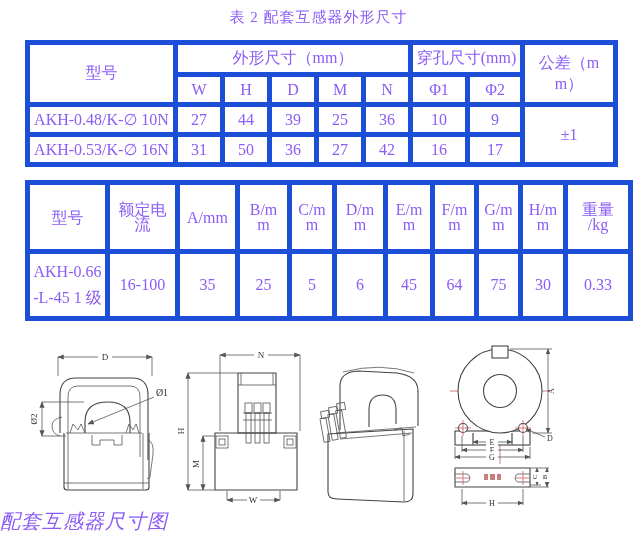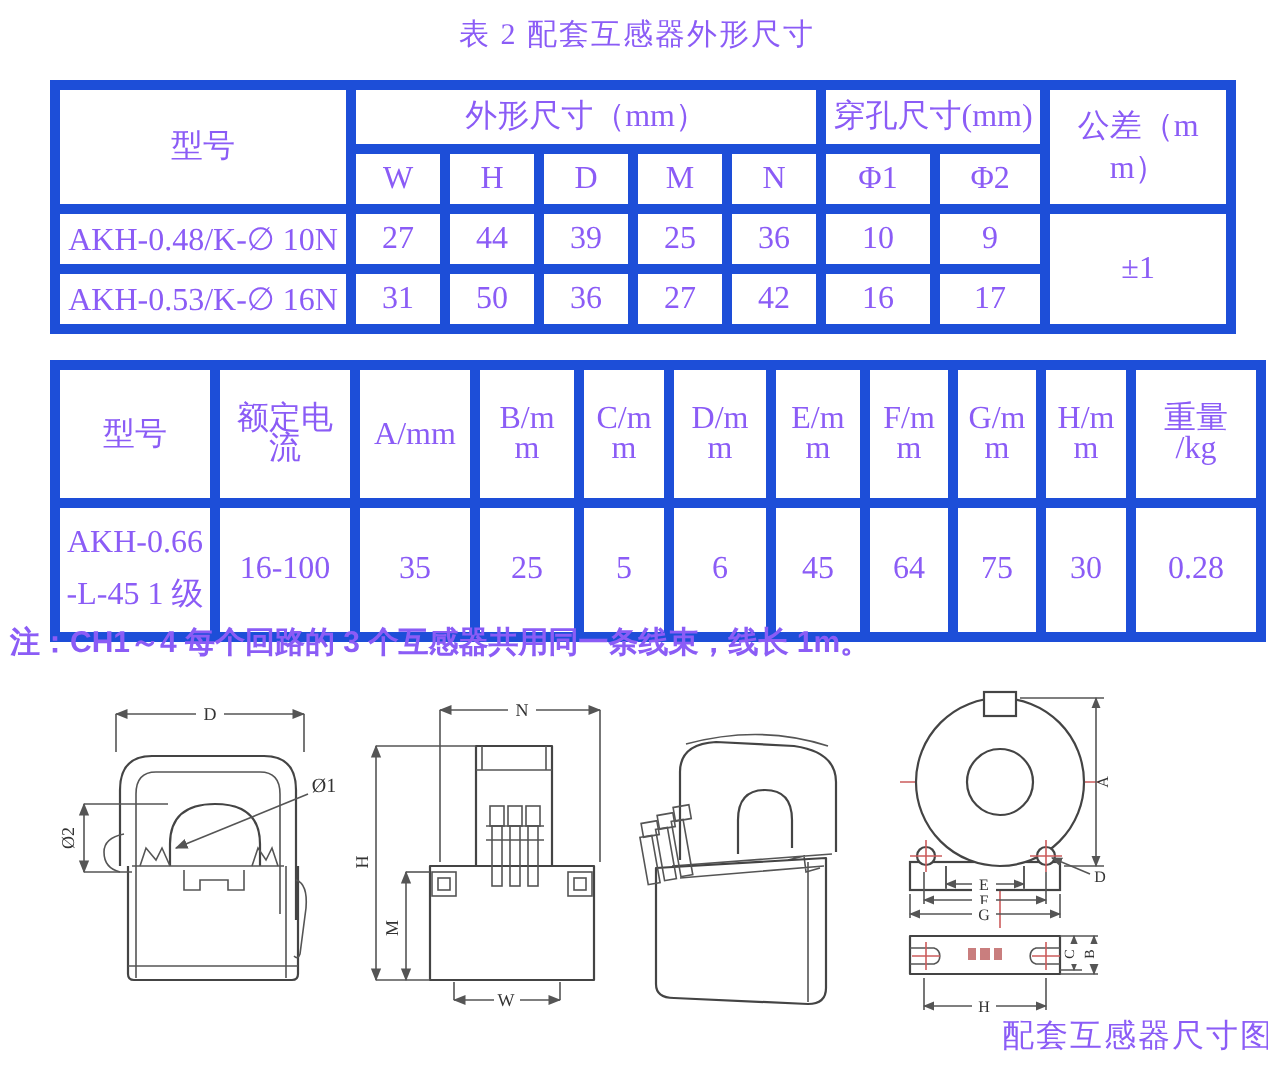--- a/index.html
+++ b/index.html
@@ -11,21 +11,21 @@
        font-size:16px; overflow:hidden; word-break:break-all;margin-top:12px; }
   .t1 { left:25px; top:40px; width:588px; border:2px solid #000; }
   .t1 tr.h1 td { height:27px; }
   .t1 tr.h2 td { height:25px; }
   .t1 tr.r  td { height:25px; }
   .t2 { left:25px; top:180px; width:603px; border:2px solid #000; }
   .t2 tr.h td { height:64px; line-height:15px; }
   .t2 tr.r td { height:62px; line-height:26px; }
   .note { position:absolute; left:5px; top:312px; width:630px;
           font-family:"Liberation Sans","DejaVu Sans",sans-serif; font-weight:bold; font-size:15px; }
-  .caption { position:absolute; top:508px; left:0; width:637px; text-align:right; font-size:16px; letter-spacing:1px; }
+  .caption { position:absolute; top:508px; left:0; width:637px; text-align:left; font-size:20px; letter-spacing:1px;font-style:italic; }
   svg { position:absolute; overflow:visible; }
   svg text { font-family:"Liberation Serif","DejaVu Serif",serif; font-size:9px; fill:#333; }
   .outline { fill:none; stroke:#444; stroke-width:1.1; stroke-linejoin:round; }
   .thin    { fill:none; stroke:#555; stroke-width:0.8; }
   .dim     { fill:none; stroke:#555; stroke-width:0.8; }
   .red     { fill:none; stroke:#cc5c5c; stroke-width:0.8; }
   .wbg     { fill:#fff; stroke:none; }
   .wfill   { fill:#fff; stroke:#444; stroke-width:1.1; }
 </style>
 </head>
@@ -119,26 +119,25 @@
       <td>AKH-0.66<br>-L-45 1 级</td>
       <td>16-100</td>
       <td>35</td>
       <td>25</td>
       <td>5</td>
       <td>6</td>
       <td>45</td>
       <td>64</td>
       <td>75</td>
       <td>30</td>
-      <td>0.28</td>
+      <td>0.33</td>
     </tr>
   </tbody>
     </table>
 
-  <div class="note">注：CH1～4 每个回路的 3 个互感器共用同一条线束，线长 1m。</div>
 
   <svg style="left:28px;top:342px" width="152" height="152" viewBox="0 0 152 152">
     <defs>
       <marker id="ar1" viewBox="0 0 10 10" refX="9" refY="5" markerWidth="8" markerHeight="8" orient="auto-start-reverse">
         <path d="M0,1 L10,5 L0,9 z" fill="#555"></path>
       </marker>
     </defs>
     <path class="dim" d="M30,15 L124,15" marker-start="url(#ar1)" marker-end="url(#ar1)"></path>
     <path class="dim" d="M30,15 L30,34 M124,15 L124,34"></path>
     <rect class="wbg" x="70" y="9" width="14" height="11"></rect>

